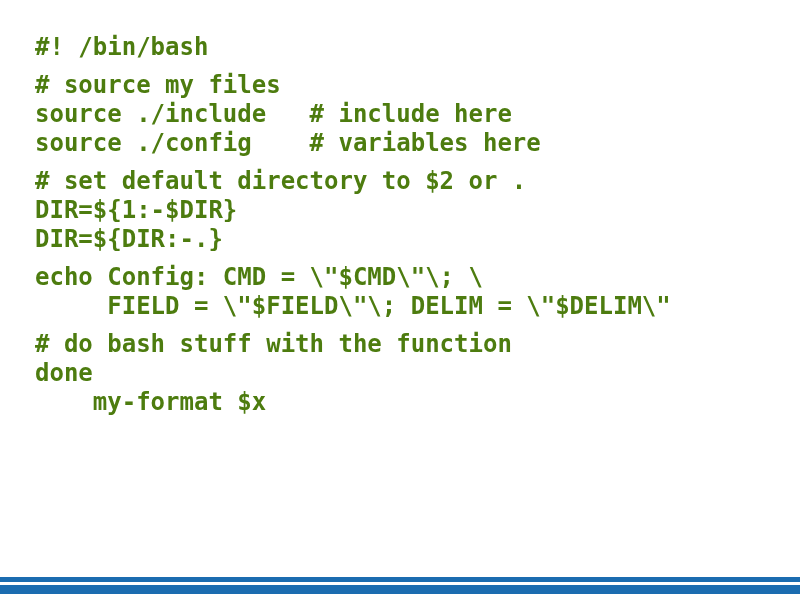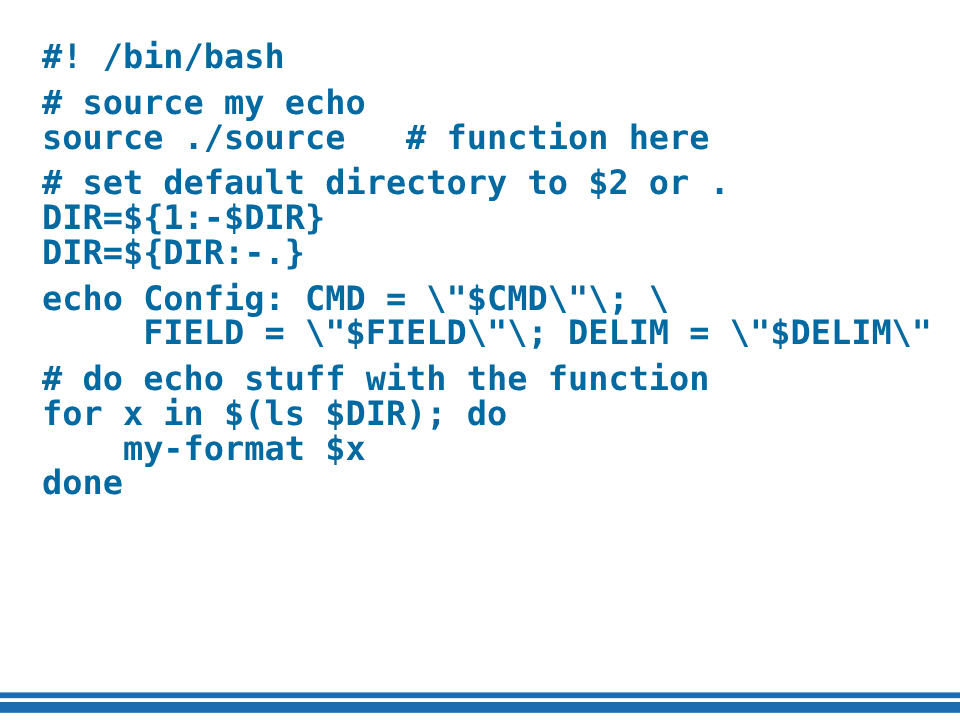--- a/index.html
+++ b/index.html
@@ -23,23 +23,23 @@
       top: 33px;
       right: 10px;
     }
     .code-block {
       margin: 0 0 9px 0;
     }
     .code-line {
       white-space: pre;
       font-family: "DejaVu Sans Mono", monospace;
       font-weight: bold;
-      font-size: 28px;
+      font-size: 24px;
       line-height: 29px;
-      color: #0369a1;
+      color: #4d7c0f;
       margin: 0;
     }
     .footer-bars {
       position: absolute;
       left: 0;
       right: 0;
       bottom: 6px;
     }
     .bar-thin {
       height: 5px;
@@ -59,40 +59,40 @@
 
 <div class="slide">
 
   <div class="code-listing">
 
     <div class="code-block">
       <div class="code-line">#! /bin/bash</div>
     </div>
 
     <div class="code-block">
-      <div class="code-line"># source my echo</div>
-      <div class="code-line">source ./source   # function here</div>
+      <div class="code-line"># source my files</div>
+      <div class="code-line">source ./include   # include here</div>
+      <div class="code-line">source ./config    # variables here</div>
     </div>
 
     <div class="code-block">
       <div class="code-line"># set default directory to $2 or .</div>
       <div class="code-line">DIR=${1:-$DIR}</div>
       <div class="code-line">DIR=${DIR:-.}</div>
     </div>
 
     <div class="code-block">
       <div class="code-line">echo Config: CMD = \"$CMD\"\; \</div>
       <div class="code-line">     FIELD = \"$FIELD\"\; DELIM = \"$DELIM\"</div>
     </div>
 
     <div class="code-block">
-      <div class="code-line"># do echo stuff with the function</div>
-      <div class="code-line">for x in $(ls $DIR); do</div>
+      <div class="code-line"># do bash stuff with the function</div>
+      <div class="code-line">done</div>
       <div class="code-line">    my-format $x</div>
-      <div class="code-line">done</div>
     </div>
 
 
   </div>
 
   <div class="footer-bars">
     <div class="bar-thin"></div>
     <div class="bar-gap"></div>
     <div class="bar-thick"></div>
   </div>

